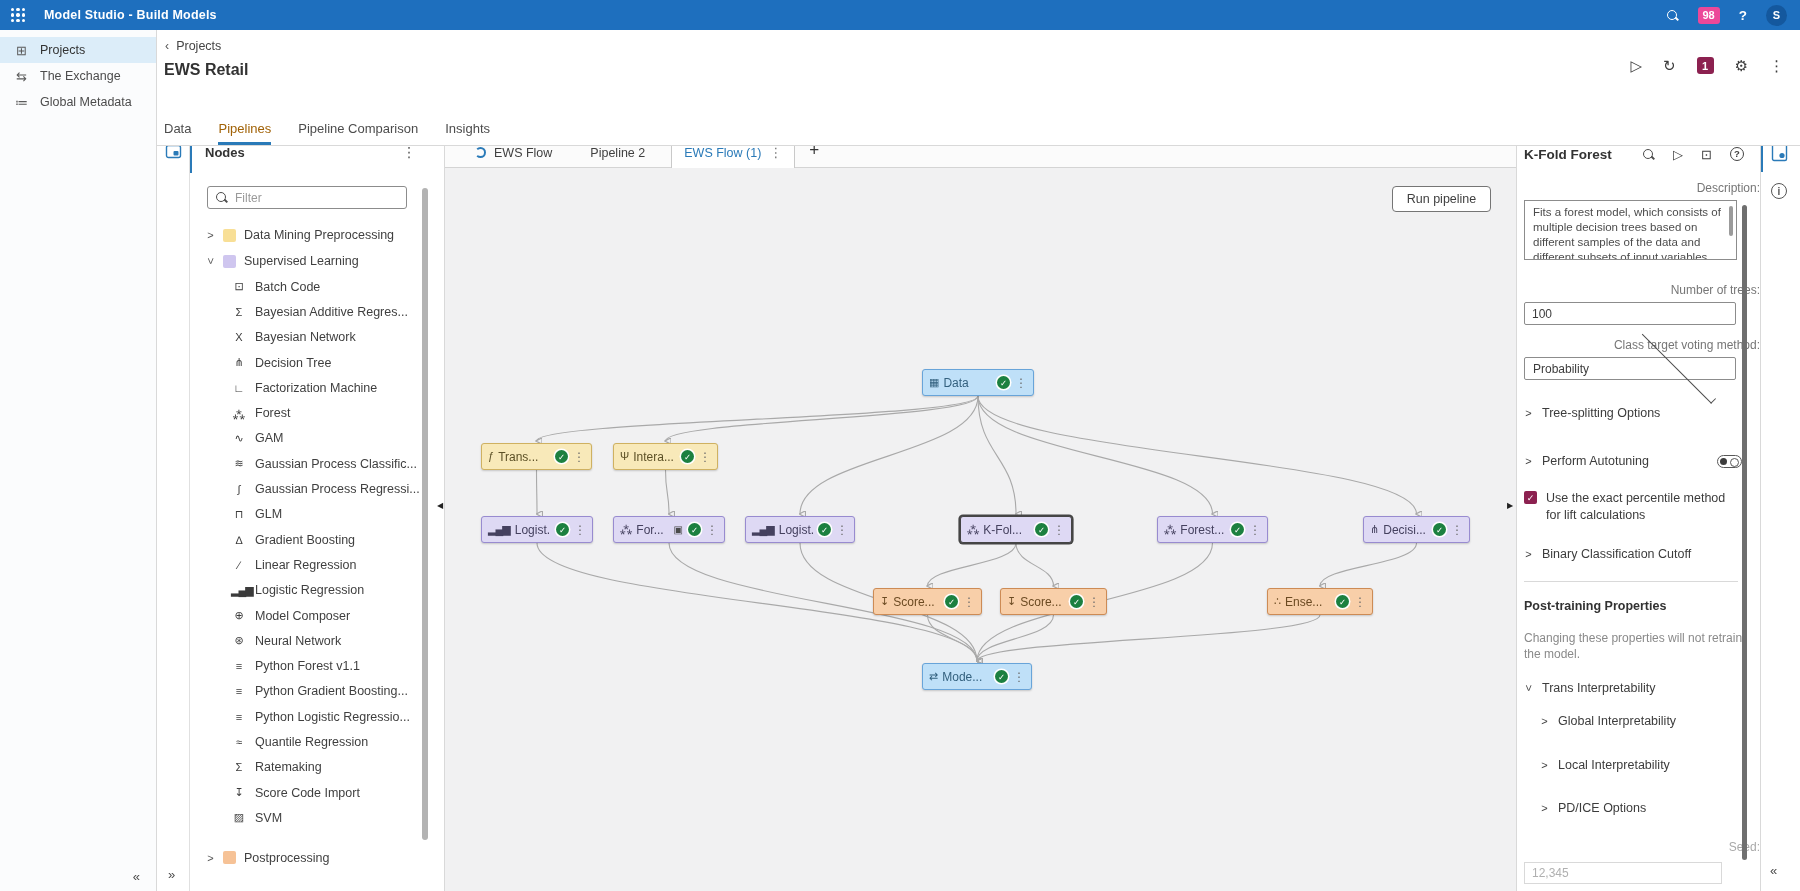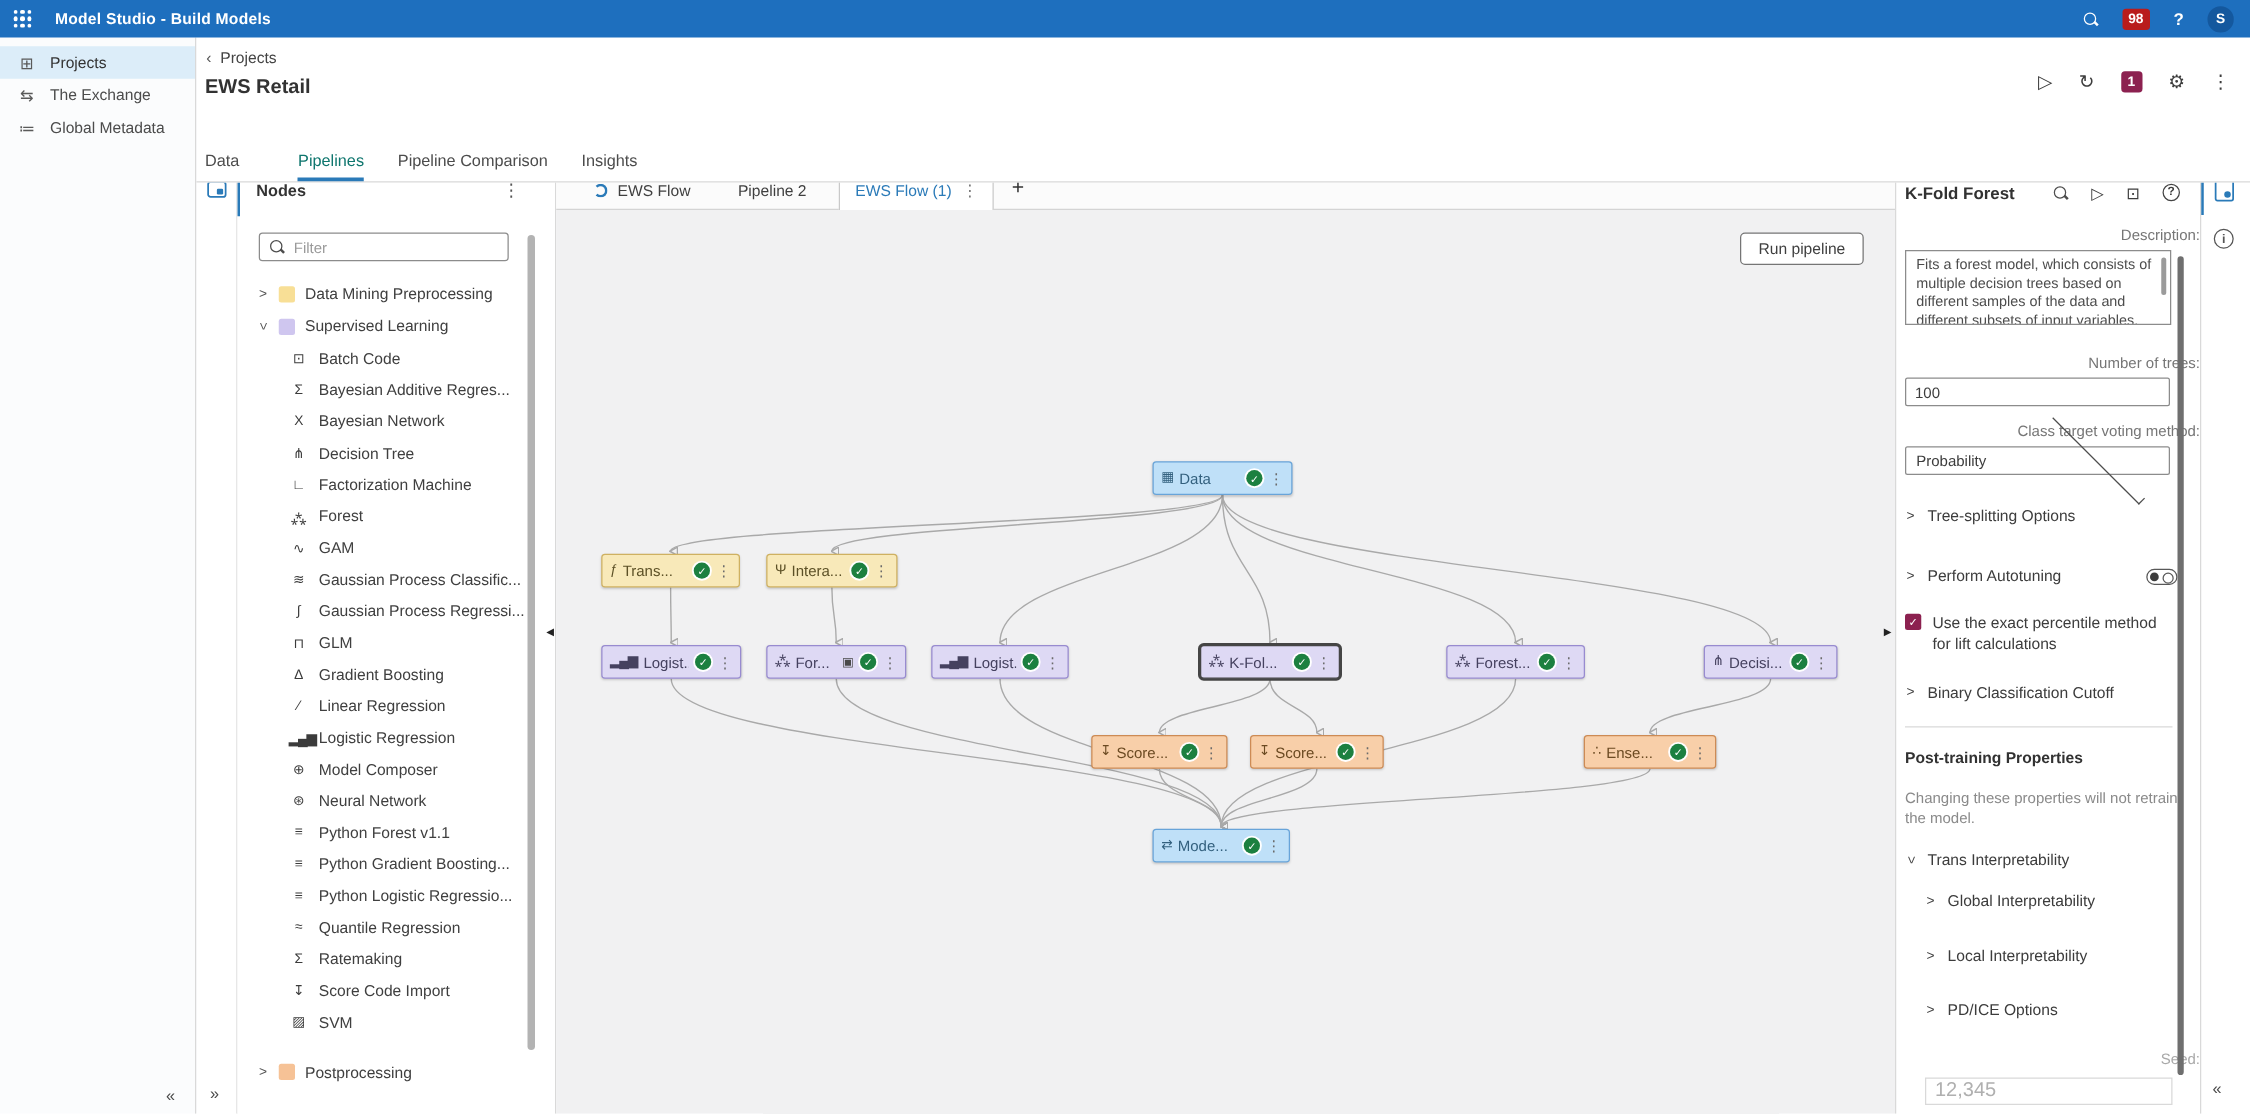--- a/index.html
+++ b/index.html
@@ -14,21 +14,21 @@
             grid-template-columns:repeat(3,1fr); gap:2px; cursor:pointer; }
   .waffle i { background:#fff; border-radius:50%; }
   #topbar-title { margin-left:19px; font-weight:bold; font-size:12.5px; letter-spacing:.2px; }
   #topbar-right { margin-left:auto; display:flex; align-items:center; gap:19px; margin-right:13px; }
   .mag { position:relative; width:13px; height:13px; display:inline-block; cursor:pointer; }
   .mag::before { content:""; position:absolute; left:1px; top:1px; width:8px; height:8px;
                  border:1.6px solid #fff; border-radius:50%; }
   .mag::after  { content:""; position:absolute; left:9px; top:9px; width:4px; height:1.6px;
                  background:#fff; transform:rotate(45deg); }
   .mag.dark::before { border-color:#4d4d4d; } .mag.dark::after { background:#4d4d4d; }
-  .badge { background:#b91c1c; color:#fff; font-weight:bold; font-size:11px; line-height:15px;
+  .badge { background:#ec4899; color:#fff; font-weight:bold; font-size:11px; line-height:15px;
            padding:1px 5px; border-radius:3px; cursor:pointer; }
   .help-glyph { font-size:13.5px; font-weight:bold; cursor:pointer; }
   .avatar { width:21px; height:21px; border-radius:50%; background:#14589e; display:flex;
             align-items:center; justify-content:center; font-size:11px; font-weight:bold; cursor:pointer; }
 
   
   #app-sidebar { position:absolute; left:0; top:30px; width:157px; height:861px; background:#fbfcfd;
                  border-right:1px solid #d9d9d9; padding-top:7px; z-index:10; }
   .side-item { height:26px; display:flex; align-items:center; gap:11px; padding-left:14px;
                color:#4c4c4c; cursor:pointer; }
@@ -38,21 +38,21 @@
 
   
   #main-header { position:absolute; left:157px; top:30px; width:1643px; height:116px; background:#fff;
                  border-bottom:1px solid #d9d9d9; z-index:5; }
   #breadcrumb { position:absolute; left:8px; top:9px; font-size:12.5px; color:#444; cursor:pointer; }
   #breadcrumb .chev-back { margin-right:7px; color:#555; }
   #project-title { position:absolute; left:7px; top:31px; font-size:16px; font-weight:bold; color:#323232; }
   #main-tabs { position:absolute; left:7px; bottom:0; display:flex; gap:27px; height:34px; align-items:center; }
   .main-tab { font-size:13px; color:#4c4c4c; cursor:pointer; position:relative; height:100%;
               display:flex; align-items:center; }
-  .main-tab.active { color:#0f766e;margin-left:20px; }
+  .main-tab.active { color:#a16207; }
   .main-tab.active::after { content:""; position:absolute; left:0; right:0; bottom:0; height:3px; background:#2a7ab8; }
   #header-actions { position:absolute; right:16px; top:27px; display:flex; align-items:center; gap:21px; }
   .hicon { font-size:15px; color:#3d3d3d; cursor:pointer; line-height:1; }
   .sq-badge { background:#8c2150; color:#fff; font-weight:bold; font-size:11px; width:17px; height:17px;
               border-radius:3px; display:flex; align-items:center; justify-content:center; cursor:pointer; }
 
   
   #left-strip { position:absolute; left:157px; top:132px; width:33px; height:759px; background:#fff;
                 border-right:1px solid #e0e0e0; }
   #left-strip .pin { position:absolute; left:8px; top:11px; cursor:pointer; }
@@ -153,22 +153,22 @@
   #sec-cutoff { margin-top:24px; }
   #props-divider { margin-top:20px; width:214px; border-top:1px solid #d9d9d9; }
   #post-title { margin-top:17px; font-size:12.5px; font-weight:bold; color:#323232; }
   #post-note { margin-top:17px; width:220px; font-size:12px; color:#8a8a8a; line-height:16px; }
   #sec-interp { margin-top:19px; }
   .sub-section { margin-left:16px; }
   #sec-global { margin-top:19px; }
   #sec-local { margin-top:30px; }
   #sec-pdice { margin-top:29px; }
   #seed-label { margin-top:25px; margin-left:16px; color:#a9a9a9; }
-  #seed-input { margin-left:16px; width:198px; height:22px; border:1px solid #d9d9d9; color:#b0b0b0;
-                font-family:inherit; font-size:16px; padding:0 7px; margin-top:8px; background:#fff; }
+  #seed-input { width:198px; height:22px; border:1px solid #d9d9d9; color:#b0b0b0;
+                font-family:inherit; font-size:12px; padding:0 7px; margin-top:8px; background:#fff; }
   #props-scrollbar { position:absolute; right:13px; top:73px; width:5px; height:655px; background:#6f6f6f; border-radius:3px; }
 
   
   #right-strip { position:absolute; left:1760px; top:132px; width:40px; height:759px; background:#fff;
                  border-left:1px solid #d9d9d9; }
   #rstrip-accent { position:absolute; left:0; top:5px; width:2px; height:35px; background:#2a7ab8; }
   #rstrip-props-icon { position:absolute; left:10px; top:11px; cursor:pointer; }
   #rstrip-info { position:absolute; left:10px; top:51px; width:16px; height:16px; border:1.3px solid #555;
                  border-radius:50%; color:#555; font-size:10px; font-weight:bold; display:flex; align-items:center;
                  justify-content:center; cursor:pointer; }

